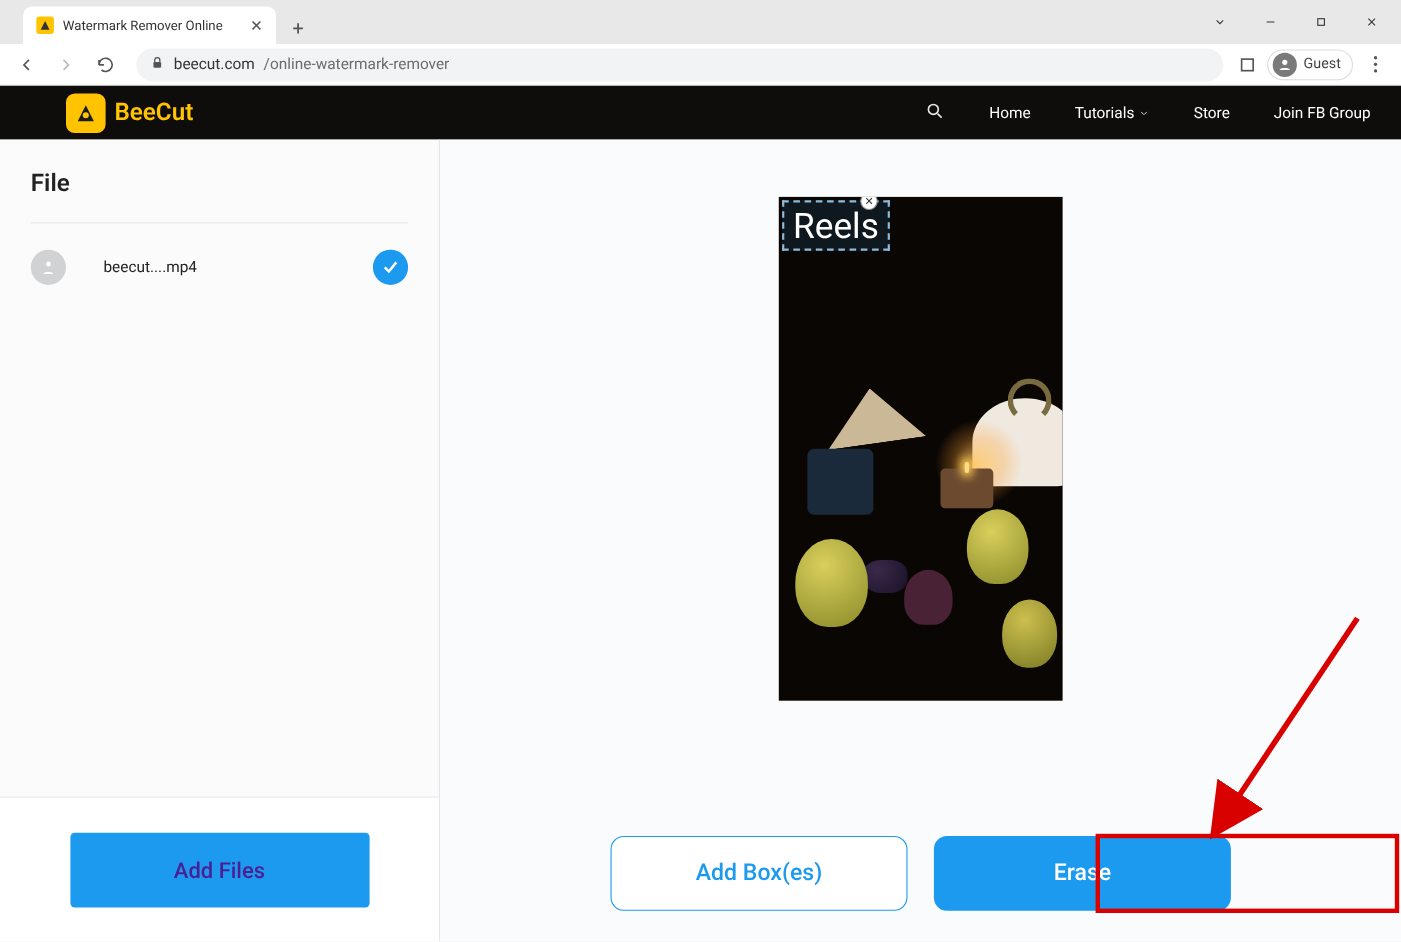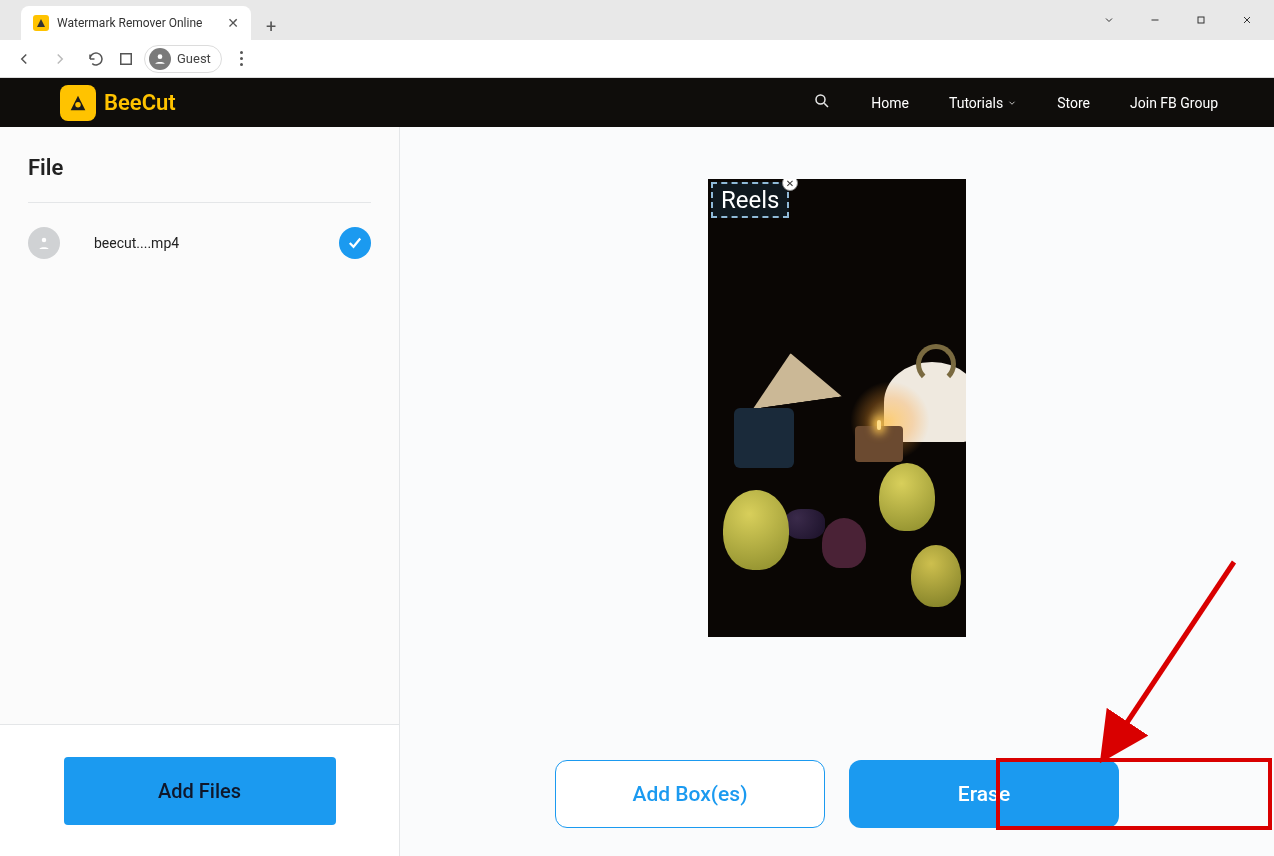--- a/index.html
+++ b/index.html
@@ -26,21 +26,21 @@
 .url-bar .path { color:#6b6b6b; }
 .right-icons { display:flex; align-items:center; gap: 8px; padding-right: 4px; }
 .guest-chip { border:1px solid #dcdcdc; border-radius: 16px; padding: 2px 10px 2px 4px; display:flex; align-items:center; gap:6px; font-size: 13px; color:#444; }
 .avatar-circle { width: 22px; height: 22px; border-radius: 50%; background:#7a7a7a; display:flex; align-items:center; justify-content:center; }
 .avatar-circle svg { width: 14px; height: 14px; fill:#fff; }
 .ext-icon { width: 20px; height: 20px; display:flex; align-items:center; justify-content:center; color:#555; }
 .menu-dots { width: 24px; display:flex; flex-direction:column; align-items:center; gap:3px; }
 .menu-dots span { width:3px; height:3px; background:#555; border-radius:50%; }
 
 
-.site-header { height: 49px; background: #0f0d0b; display:flex; align-items:center; justify-content:space-between; padding: 0 56px 0 60px; }
+.site-header { height: 49px; background: #0f0d0b; display:flex; align-items:center; justify-content:space-between; padding: 0 28px 0 60px; }
 .brand { display:flex; align-items:center; gap: 8px; }
 .brand-logo { width: 36px; height: 36px; background: #ffc300; border-radius: 8px; display:flex; align-items:center; justify-content:center; }
 .brand-logo svg { width: 22px; height: 22px; }
 .brand-name { color: #ffc300; font-size: 22px; font-weight: 600; }
 .site-nav { display:flex; align-items:center; gap: 40px; }
 .site-nav a { color: #ffffff; font-size: 14px; text-decoration: none; display:flex; align-items:center; gap:4px; }
 .site-nav .search-ico { color:#e8e8e8; }
 
 
 .app { display:flex; height: calc(856px - 40px - 38px - 49px); background:#fafbfc; }
@@ -49,26 +49,26 @@
 .sidebar h2 { font-size: 22px; font-weight:600; color:#222; padding-bottom: 22px; border-bottom:1px solid #e4e6e8; }
 .table-head { display:flex; justify-content:space-between; font-size: 15px; color:#333; margin-top: 26px; }
 .file-row { display:flex; align-items:center; gap: 16px; margin-top: 24px; }
 .file-thumb { width: 32px; height: 32px; border-radius:50%; background:#d0d2d4; display:flex; align-items:center; justify-content:center; }
 .file-thumb svg { width:18px; height:18px; fill:#fff; }
 .file-name { font-size: 14px; color:#222; margin-left: 18px; }
 .file-status { margin-left:auto; width: 32px; height:32px; border-radius:50%; background:#1b9af0; display:flex; align-items:center; justify-content:center; }
 .file-status svg { width:18px; height:18px; fill:#fff; }
 
 .sidebar-footer { height: 132px; border-top:1px solid #e4e6e8; display:flex; align-items:center; justify-content:center; background:#fff; }
-.add-files-btn { width: 272px; height: 68px; background:#1b9af0; color:#0f172a; border:none; border-radius:4px; font-size: 20px; font-weight:500; }
+.add-files-btn { width: 272px; height: 68px; background:#1b9af0; color:#4c1d95; border:none; border-radius:4px; font-size: 20px; font-weight:500; }
 
 .main { flex:1; position:relative; display:flex; flex-direction:column; align-items:center; justify-content:flex-start; padding-top: 52px; background:#fafbfc; }
 .video-wrap { position:relative; width: 258px; }
 .video-frame { width: 258px; height: 458px; background:#0a0604; position:relative; overflow:hidden; }
-.reels-tag { position:absolute; top:3px; left:3px; border: 2px dashed #8fb9d8; padding:2px 8px; font-size:24px; color:#fff; background:rgba(20,40,55,0.55); font-family: Georgia, serif; }
+.reels-tag { position:absolute; top:3px; left:3px; border: 2px dashed #8fb9d8; padding:2px 8px; font-size:32px; color:#fff; background:rgba(20,40,55,0.55); font-family: Georgia, serif; }
 .reels-close { position:absolute; top:-4px; left: 74px; width:16px; height:16px; border-radius:50%; background:#fff; color:#333; font-size:10px; display:flex; align-items:center; justify-content:center; border:1px solid #888; z-index:3; }
 
 .scene { position:absolute; inset:0; }
 .scene .glow { position:absolute; top: 44%; left: 55%; width: 80px; height: 80px; background: radial-gradient(circle, rgba(255,200,100,0.8) 0%, rgba(255,160,50,0.3) 40%, transparent 70%); border-radius:50%; }
 .scene .candle-jar { position:absolute; top: 54%; left: 57%; width: 48px; height: 36px; background:#6b4a30; border-radius: 4px; }
 .scene .candle-jar::before { content:''; position:absolute; top:-6px; left:50%; transform:translateX(-50%); width:4px; height:10px; background: #ffdd88; border-radius:2px; box-shadow: 0 0 8px 4px rgba(255,200,80,0.9); }
 .scene .cup { position:absolute; top: 50%; left: 10%; width: 60px; height: 60px; background:#1a2a3a; border-radius: 6px; }
 .scene .book { position:absolute; top: 38%; left: 16%; width: 90px; height: 50px; background:#cbb896; transform: rotate(-8deg); clip-path: polygon(0 100%, 50% 0, 100% 100%); }
 .scene .kettle { position:absolute; top: 40%; right: -14px; width: 96px; height: 80px; background:#efe9df; border-radius: 50% 50% 20% 20%; }
 .scene .kettle::before { content:''; position:absolute; top:-18px; left:32px; width:30px; height:30px; border:5px solid #7a6a40; border-radius:50%; border-bottom-color:transparent; }
@@ -141,20 +141,28 @@
   <div class="nav-btn disabled">
       <svg viewBox="0 0 24 24">
         <path d="M9 6l6 6-6 6" stroke="#bbb" stroke-width="2" fill="none"></path>
       </svg>
     </div>
   <div class="nav-btn">
       <svg viewBox="0 0 24 24">
         <path d="M4 12a8 8 0 1 1 3 6.2M4 12V6m0 6h6" stroke="#555" stroke-width="2" fill="none"></path>
       </svg>
     </div>
+  <div class="url-bar">
+    <span class="lock"><svg width="14" height="14" viewBox="0 0 24 24">
+          <rect x="6" y="11" width="12" height="9" rx="2" fill="#555"></rect>
+          <path d="M8 11V8a4 4 0 0 1 8 0v3" stroke="#555" stroke-width="2" fill="none"></path>
+        </svg></span>
+    <span class="domain">beecut.com</span>
+      <span class="path">/online-watermark-remover</span>
+  </div>
   <div class="right-icons">
     <div class="ext-icon">
         <svg viewBox="0 0 24 24" width="18" height="18">
           <rect x="5" y="5" width="14" height="14" stroke="#555" stroke-width="2" fill="none"></rect>
         </svg>
       </div>
     <div class="guest-chip">
       <span class="avatar-circle">
           <svg viewBox="0 0 24 24">
             <circle cx="12" cy="8" r="4"></circle>

